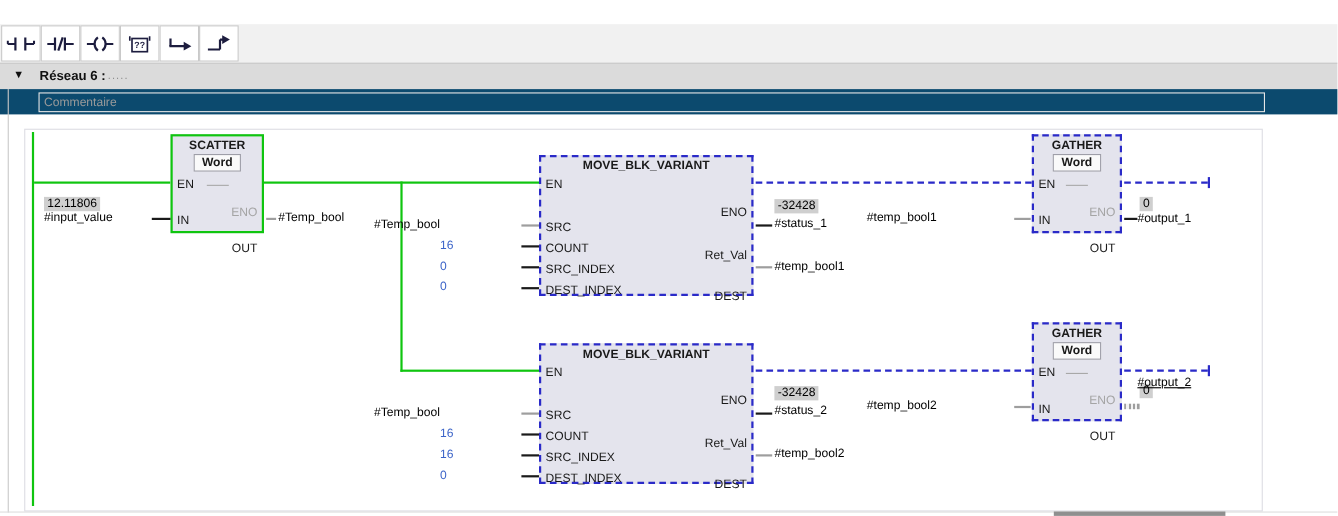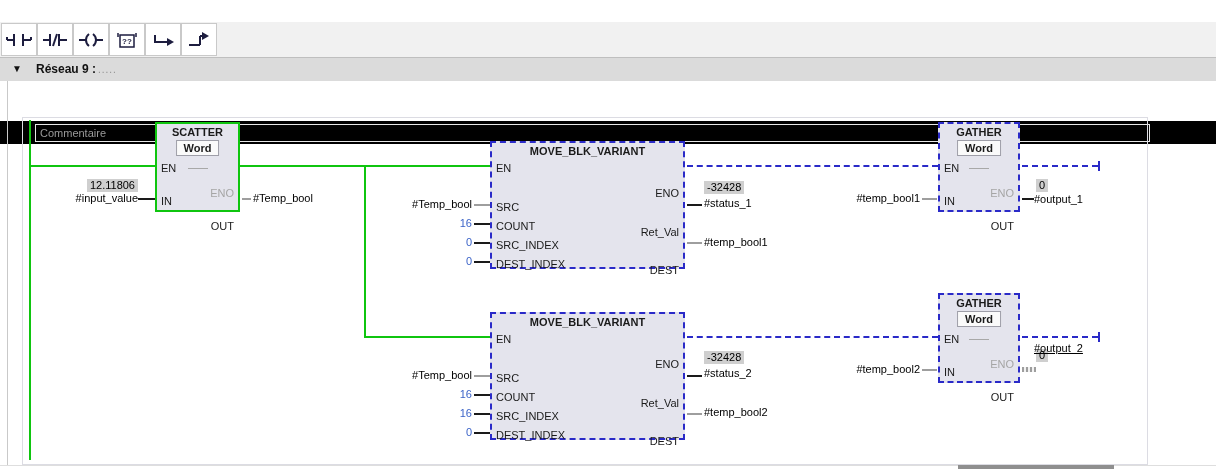--- a/index.html
+++ b/index.html
@@ -21,21 +21,21 @@
 
   .toolbar{position:absolute;left:0;top:22px;width:1216px;height:36px;background:#f1f1f1;border-bottom:1px solid #bfbfbf;display:flex;align-items:center;padding-left:1px;}
   .tbtn{width:36px;height:33px;background:#fff;border:1px solid #c9c9c9;display:flex;align-items:center;justify-content:center;margin-right:0;}
   .tbtn svg{display:block;}
 
   .nethdr{position:absolute;left:0;top:58px;width:1216px;height:23px;background:var(--header-bg);}
   .nethdr .tri{position:absolute;left:12px;top:5px;font-size:10px;color:#111;}
   .nethdr .ttl{position:absolute;left:36px;top:4px;font-size:12px;font-weight:bold;color:#111;white-space:nowrap;}
   .nethdr .dots{position:absolute;left:98px;top:6px;font-size:10px;color:#909090;letter-spacing:1px;}
 
-  .commentrow{position:absolute;left:0;top:81px;width:1216px;height:23px;background:#000000;margin-top:40px;}
+  .commentrow{position:absolute;left:0;top:81px;width:1216px;height:23px;background:#0c4a6e;}
   .commentbox{position:absolute;left:35px;top:3px;width:1115px;height:18px;border:1px solid #e6e6e6;font-size:11px;color:#9a9a9a;padding:2px 4px;}
 
   .leftedge{position:absolute;left:7px;top:81px;width:1px;height:385px;background:#c9c9c9;}
   .rungbox{position:absolute;left:22px;top:117px;width:1126px;height:348px;border:1px solid #dcdce3;}
   .hscroll-track{position:absolute;left:0;top:465px;width:1216px;height:1px;background:#dedede;}
   .hscroll-thumb{position:absolute;left:958px;top:465px;width:156px;height:4px;background:#8f8f8f;}
 
   
   .wire{position:absolute;}
   .wh{height:0;border-top:2px solid #1a1a1a;}
@@ -52,21 +52,21 @@
   .bdash{border:2px dashed var(--link-blue);}
   .block .title{position:absolute;top:2px;left:0;right:0;text-align:center;font-weight:bold;white-space:nowrap;}
   .block .dtype{position:absolute;top:16px;left:50%;transform:translateX(-50%);background:#fafafa;border:1px solid #9e9ea8;font-weight:bold;padding:0 7px;line-height:14px;}
   .pin{position:absolute;line-height:13px;white-space:nowrap;}
   .pl{left:4px;} .pr{right:4px;margin-top:25px;}
   .pgray{color:#a5a5a5;}
   .midline{position:absolute;top:44px;left:50%;transform:translateX(-50%);width:20px;border-top:1px solid #a8a8a8;}
 
   
   .op{position:absolute;font-size:11px;line-height:13px;color:#000;white-space:nowrap;}
-  .opr{text-align:right;}
+  .opr{text-align:left;}
   .chip{background:var(--monitor-bg);padding:0 3px;display:inline-block;}
   .const{color:var(--constant-blue);}
 </style>
 </head>
 <body>
 
 <div class="screen">
 
 
   <div class="toolbar">
@@ -129,21 +129,21 @@
             <line x1="14" y1="16" x2="14" y2="7"></line>
             <line x1="14" y1="7" x2="17" y2="7"></line>
         </g>
         <polygon points="16,3 23,7 16,11" fill="#1d1d3f"></polygon>
       </svg>
     </div>
   </div>
 
   <div class="nethdr">
     <span class="tri">▼</span>
-    <span class="ttl">Réseau 9 :</span>
+    <span class="ttl">Réseau 6 :</span>
     <span class="dots">.....</span>
   </div>
 
   <div class="commentrow">
     <div class="commentbox">Commentaire</div>
   </div>
 
   <div class="leftedge"></div>
   <div class="rungbox"></div>
 

